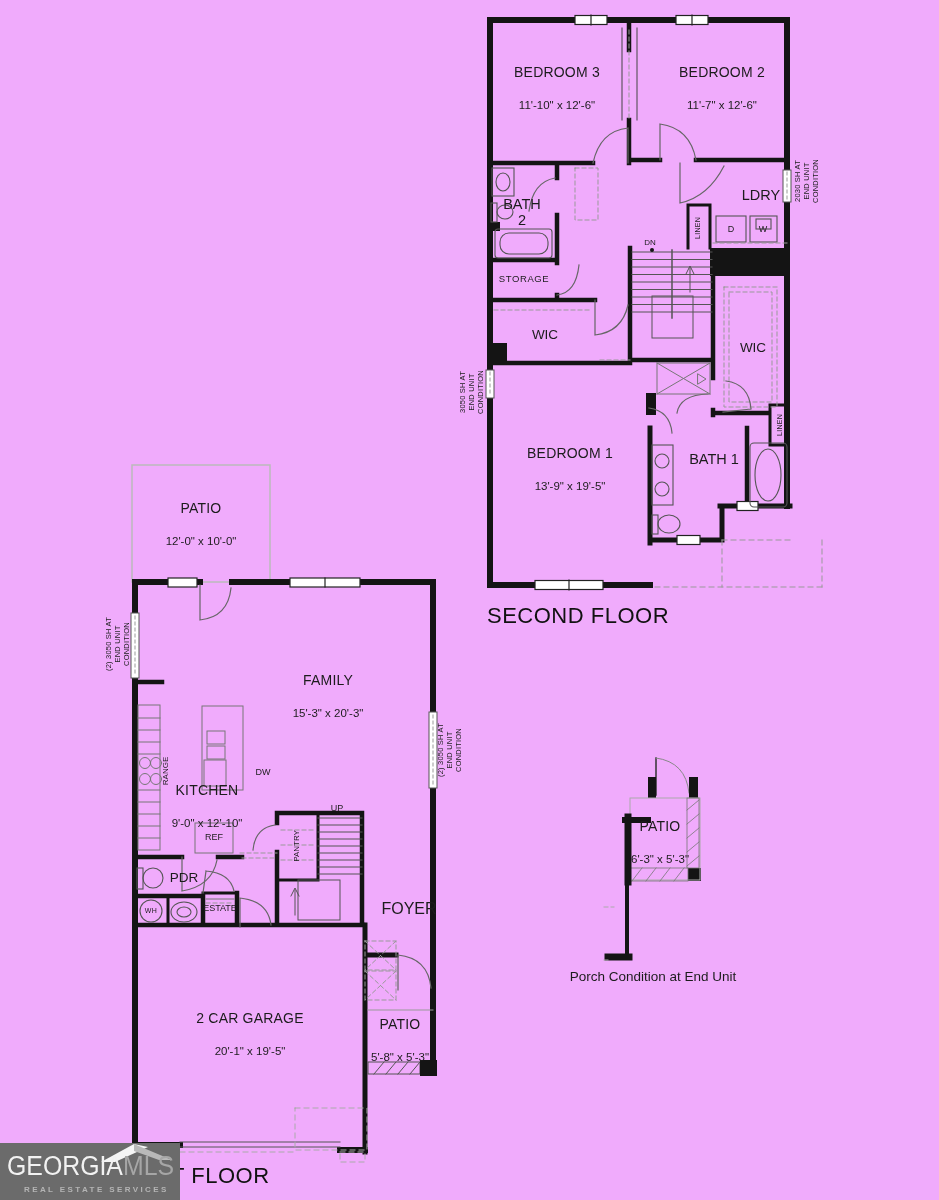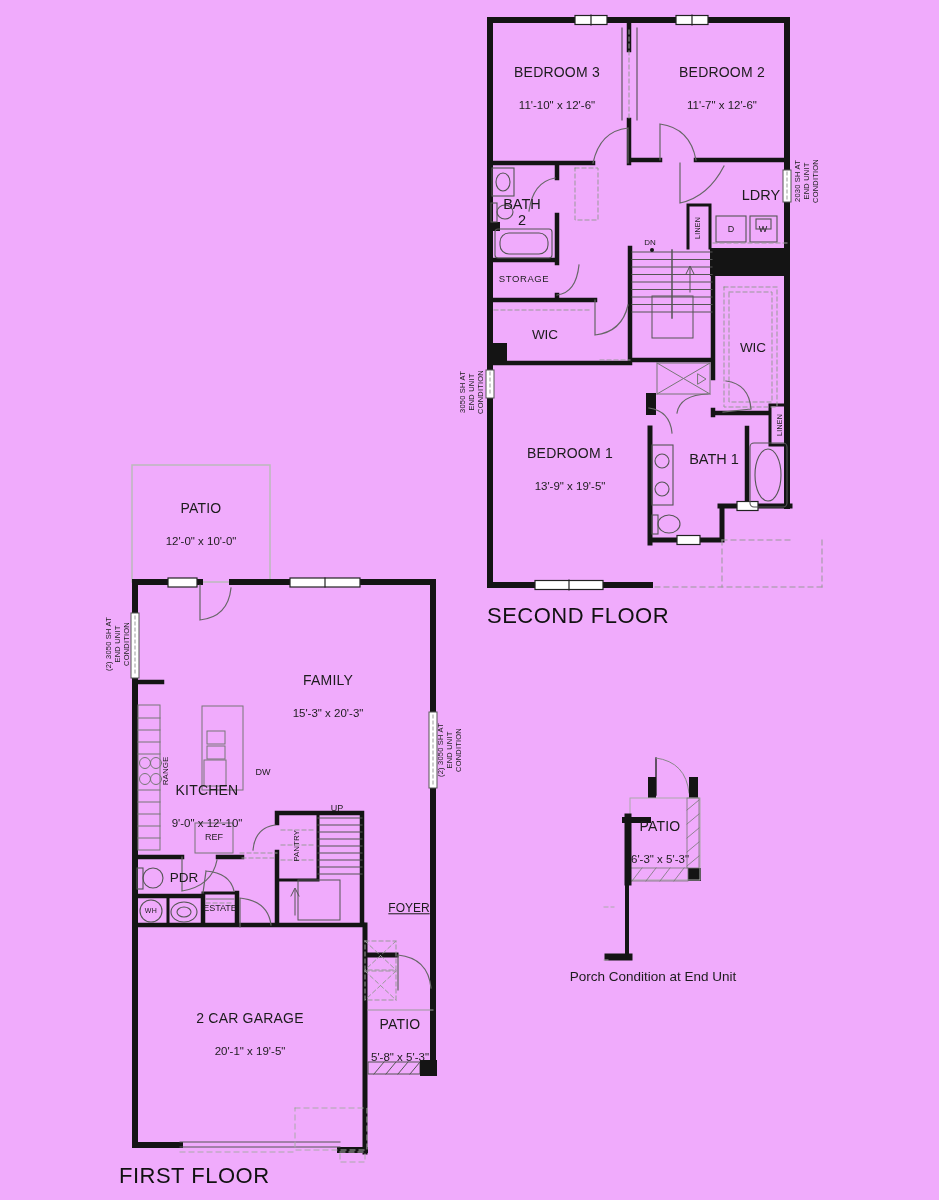--- a/index.html
+++ b/index.html
@@ -4,21 +4,21 @@
 <style>
   html,body{margin:0;padding:0;background:#fff;}
   .page{position:relative;width:939px;height:1200px;background:#f0abfc;overflow:hidden;
         font-family:"Liberation Sans", sans-serif;color:#1c1c1c;}
   svg.plan{position:absolute;left:0;top:0;}
   .lbl{position:absolute;transform:translate(-50%,-50%);text-align:center;
        white-space:pre-line;line-height:1.12;color:#1c1c1c;}
   .rot{transform:translate(-50%,-50%) rotate(-90deg);}
   .room-name{font-size:14px;letter-spacing:0.2px;}
   .room-dims{font-size:11.5px;margin-top:1px;}
-  .s15{font-size:14.5px;} .s14{font-size:13.5px;} .s16{font-size:12px;text-decoration:underline;}
+  .s15{font-size:14.5px;} .s14{font-size:13.5px;} .s16{font-size:16px;}
   .s10{font-size:9.5px;letter-spacing:0.6px;} .s9{font-size:9px;} .s8{font-size:8px;}
   .s7{font-size:7px;letter-spacing:0.3px;} .s13{font-size:13.5px;}
   .note{font-size:7.5px;line-height:1.2;letter-spacing:0.2px;color:#222;}
   .floor-title{position:absolute;font-size:22px;letter-spacing:0.5px;color:#111;z-index:2;}
   .logo-box{position:absolute;left:0;top:1143px;width:180px;height:57px;background:#6b6b6b;z-index:5;}
   .logo-line{position:absolute;left:7px;top:8px;font-size:27px;letter-spacing:0px;
              transform:scaleX(0.92);transform-origin:left;white-space:nowrap;}
   .logo-georgia{color:#f2f2f2;} .logo-mls{color:#a6a6a6;}
   .logo-tag{position:absolute;left:24px;top:42px;font-size:8px;font-weight:bold;
             letter-spacing:2.4px;color:#b4b4b4;white-space:nowrap;}
@@ -305,14 +305,24 @@
 END UNIT
 CONDITION</div>
   <div class="floor-title" style="left:119px;top:1163px;">FIRST FLOOR</div>
 
   <div class="lbl" style="left:660px;top:843px;">
     <div class="room-name">PATIO</div>
     <div class="room-dims">6'-3" x 5'-3"</div>
   </div>
   <div class="lbl s13" style="left:653px;top:977px;white-space:nowrap;">Porch Condition at End Unit</div>
 
+  <div class="logo-box">
+    <svg class="logo-roof" width="72" height="20" viewBox="0 0 72 20">
+      <polygon points="0,19 33,1 47,4 14,19" fill="#f5f5f5"></polygon>
+      <polygon points="33,1 71,17 58,17 33,8" fill="#b9b9b9"></polygon>
+    </svg>
+    <div class="logo-line">
+      <span class="logo-georgia">GEORGIA</span><span class="logo-mls">MLS</span>
+    </div>
+    <div class="logo-tag">REAL ESTATE SERVICES</div>
+  </div>
 
 </div>
 
 </body></html>

